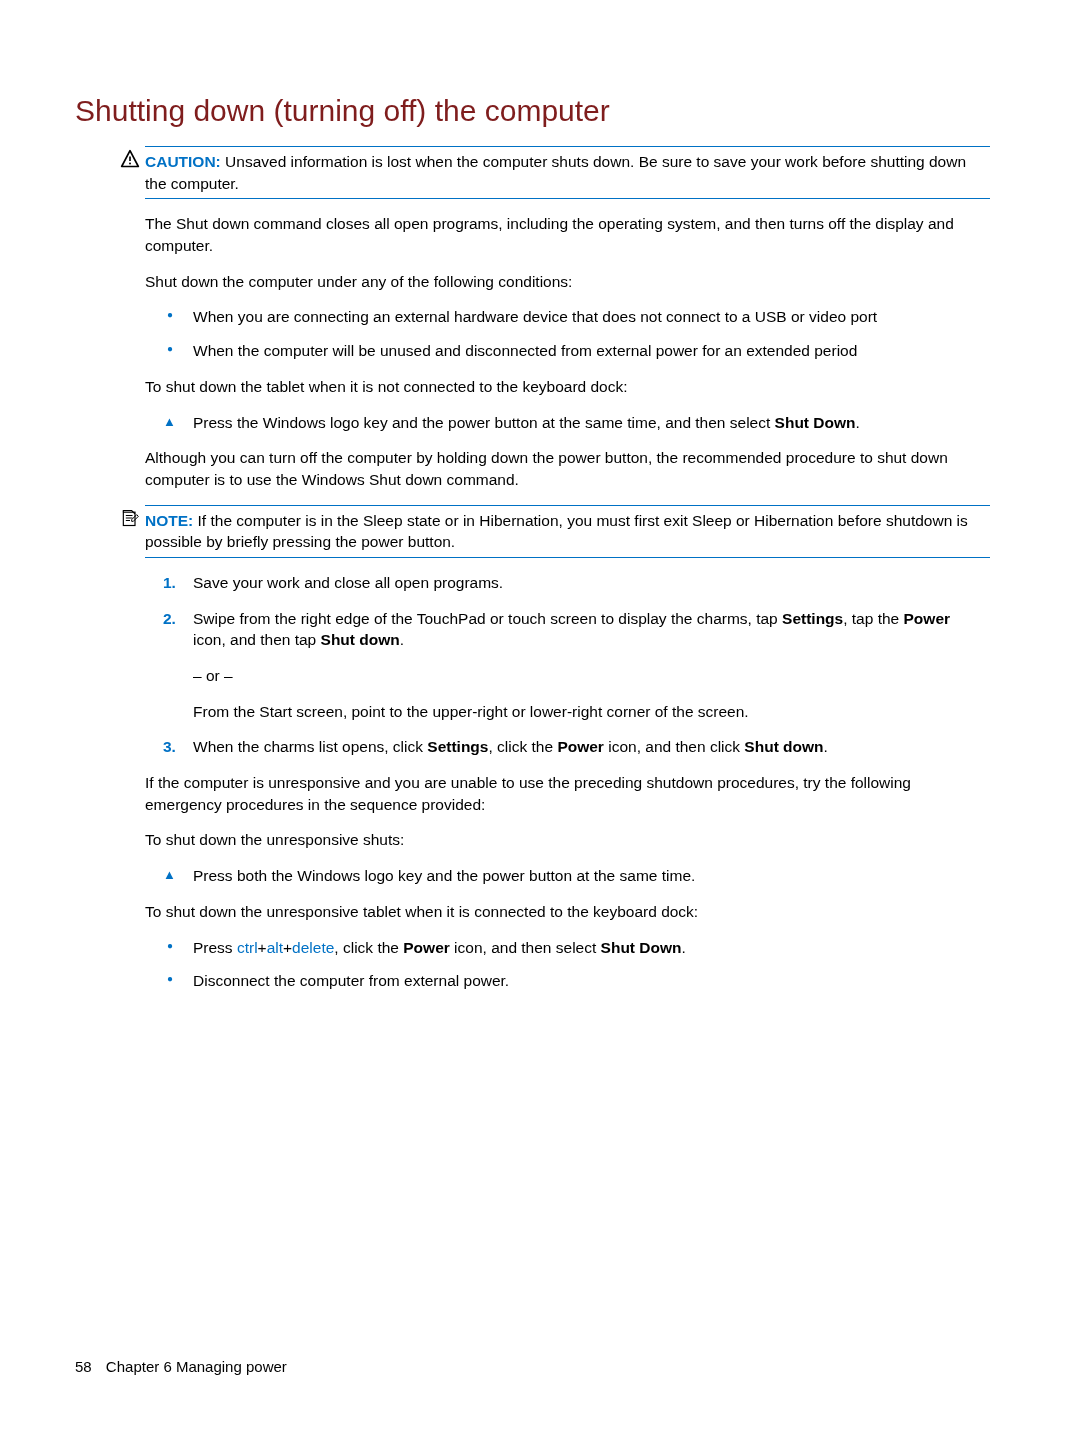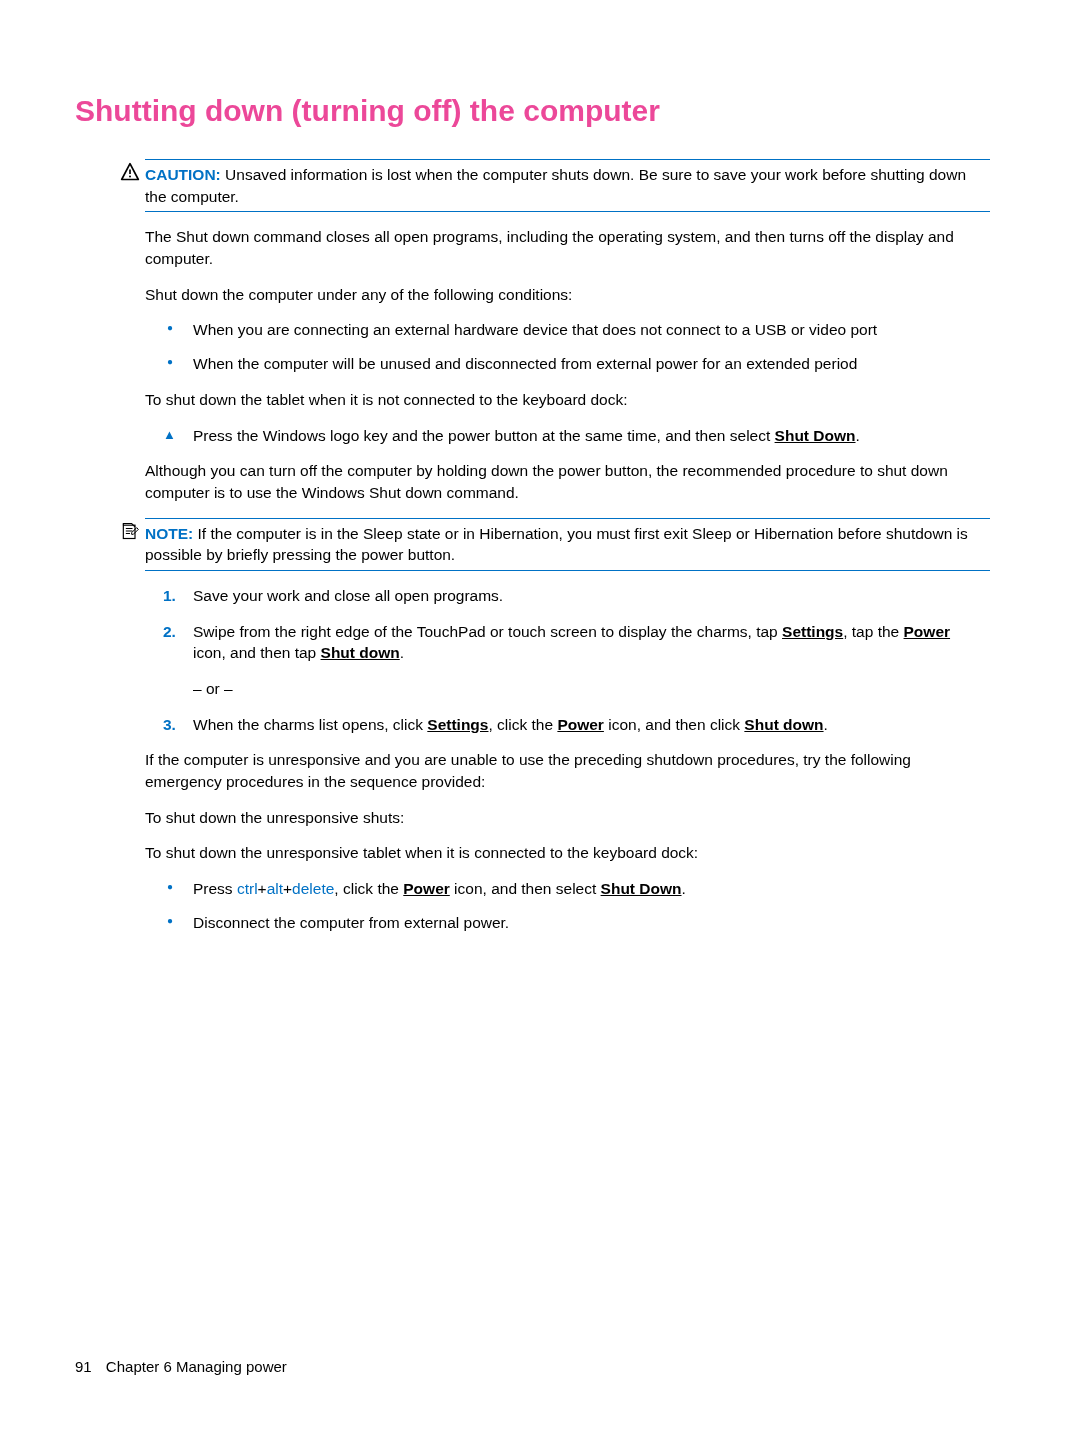--- a/index.html
+++ b/index.html
@@ -8,24 +8,24 @@
     font-size: 15.5px;
     line-height: 1.4;
     color: #000;
     background: #fff;
     width: 1080px;
     height: 1437px;
     position: relative;
     padding: 90px 90px 70px 75px;
   }
   .heading {
-    color: #ec4899;
+    color: #7f1d1d;
     font-size: 30px;
-    font-weight: bold;
-    margin-bottom: 27px;
+    font-weight: normal;
+    margin-bottom: 14px;
   }
   .content {
     margin-left: 70px;
   }
   .rule {
     border: none;
     border-top: 1px solid #0071c5;
     margin: 0;
   }
   .callout {
@@ -85,21 +85,21 @@
   ol.numbered > li .num {
     position: absolute;
     left: 10px;
     top: 0;
     color: #0071c5;
     font-weight: bold;
   }
   .sub-para {
     margin-top: 14px;
   }
-  .bold { font-weight: bold; text-decoration: underline; }
+  .bold { font-weight: bold; }
   .key { color: #0071c5; }
   .footer {
     position: absolute;
     bottom: 60px;
     left: 75px;
     font-size: 15px;
   }
   .foot-page { margin-right: 10px; }
 </style>
 </head>
@@ -160,38 +160,42 @@
 
   <ol class="numbered">
     <li>
       <span class="num">1.</span>
       <span>Save your work and close all open programs.</span>
     </li>
     <li>
       <span class="num">2.</span>
       <span>Swipe from the right edge of the TouchPad or touch screen to display the charms, tap </span><span class="bold">Settings</span><span>, tap the </span><span class="bold">Power</span><span> icon, and then tap </span><span class="bold">Shut down</span><span>.</span>
       <p class="sub-para">– or –</p>
+      <p class="sub-para">From the Start screen, point to the upper-right or lower-right corner of the screen.</p>
     </li>
     <li>
       <span class="num">3.</span>
       <span>When the charms list opens, click </span><span class="bold">Settings</span><span>, click the </span><span class="bold">Power</span><span> icon, and then click </span><span class="bold">Shut down</span><span>.</span>
     </li>
   </ol>
 
   <p class="para">If the computer is unresponsive and you are unable to use the preceding shutdown procedures, try the following emergency procedures in the sequence provided:</p>
   <p class="para">To shut down the unresponsive shuts:</p>
 
+  <ul class="triangle">
+    <li>Press both the Windows logo key and the power button at the same time.</li>
+  </ul>
 
   <p class="para">To shut down the unresponsive tablet when it is connected to the keyboard dock:</p>
 
   <ul class="bullets">
     <li>
       <span>Press </span><span class="key">ctrl</span><span>+</span><span class="key">alt</span><span>+</span><span class="key">delete</span><span>, click the </span><span class="bold">Power</span><span> icon, and then select </span><span class="bold">Shut Down</span><span>.</span>
     </li>
     <li>Disconnect the computer from external power.</li>
   </ul>
 
 </div>
 
 <div class="footer">
-  <span class="foot-page">91</span>
+  <span class="foot-page">58</span>
   <span>Chapter 6   Managing power</span>
 </div>
 
 </body></html>

